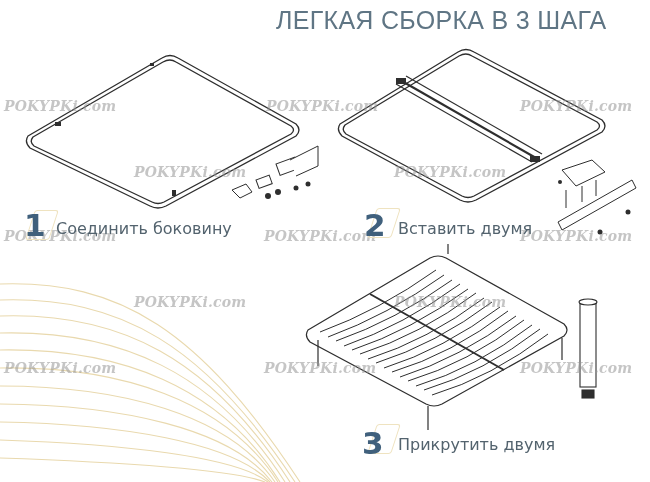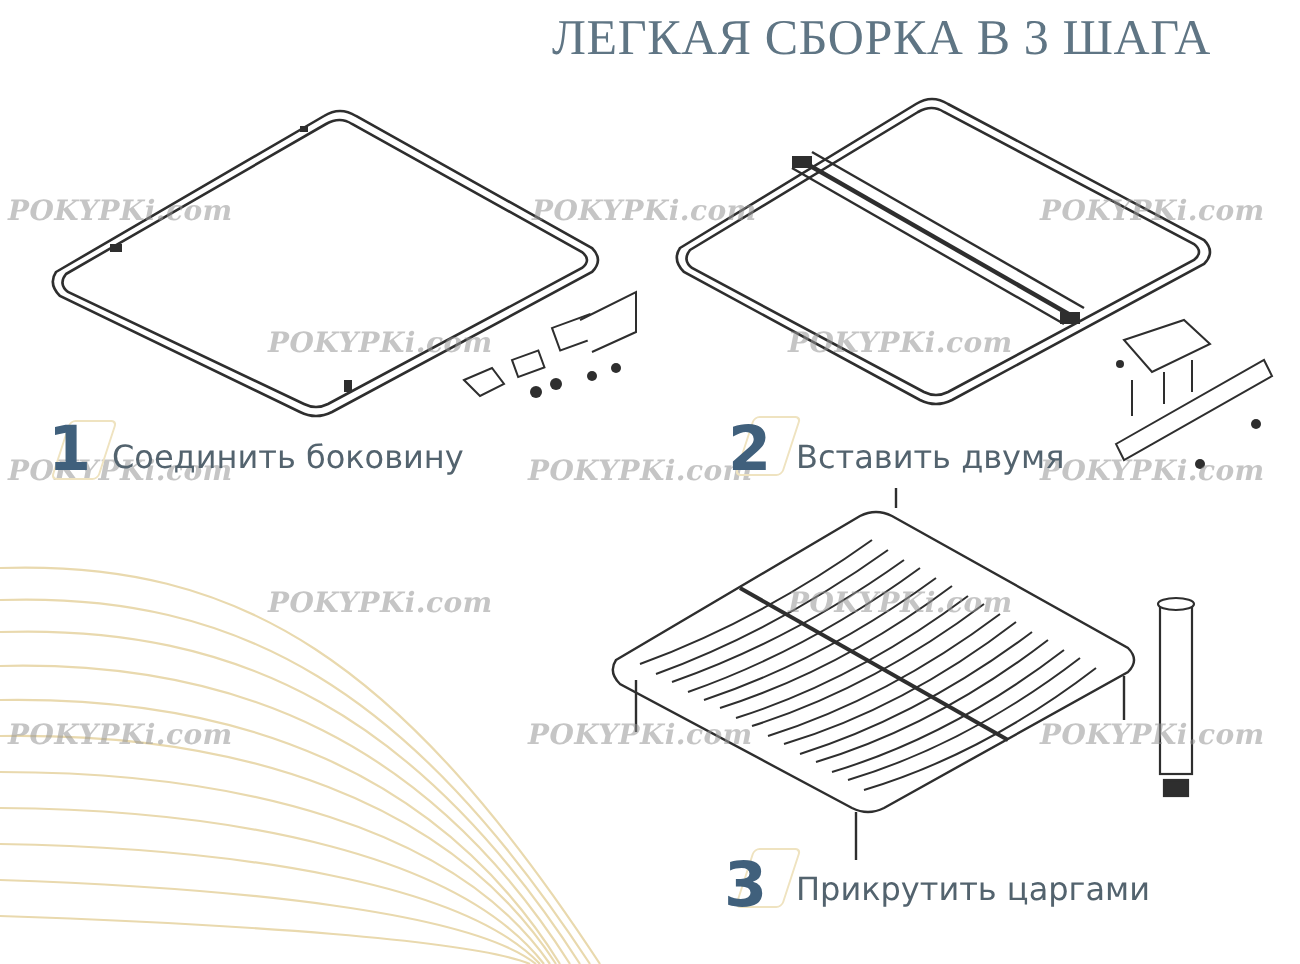--- a/index.html
+++ b/index.html
@@ -1,18 +1,18 @@
 <!DOCTYPE html>
 <html><head>
 <meta charset="utf-8">
 <style>
   html,body{margin:0;padding:0;}
   body{width:650px;height:482px;background:#ffffff;position:relative;overflow:hidden;font-family:"DejaVu Sans","Liberation Sans",sans-serif;}
   .abs{position:absolute;}
-  .title{left:276px;top:6px;font-size:25px;color:#5f7584;letter-spacing:0.3px;font-weight:300;white-space:nowrap;font-family:Liberation Serif, serif;}
+  .title{left:276px;top:6px;font-size:25px;color:#5f7584;letter-spacing:0.3px;font-weight:300;white-space:nowrap;font-family:Liberation Sans, sans-serif;}
   .step-num{font-size:31px;font-weight:bold;color:#40607c;line-height:1;font-family:"DejaVu Sans",sans-serif;}
   .step-text{font-size:16px;color:#53636e;line-height:17px;font-family:"DejaVu Sans",sans-serif;}
   .accent{position:absolute;width:22px;height:28px;border:1px solid #efe3c0;border-radius:3px;transform:skewX(-18deg);}
   .wm{position:absolute;font-family:"DejaVu Serif","Liberation Serif",serif;font-style:italic;font-weight:bold;font-size:14px;color:rgba(150,150,150,0.55);white-space:nowrap;letter-spacing:0.2px;}
   svg{position:absolute;overflow:visible;}
 </style>
 </head>
 <body>
 
 <svg width="650" height="482" style="left:0;top:0;">
@@ -137,14 +137,14 @@
   <div>Соединить боковину</div>
 </div>
 
 <div class="accent" style="left:372px;top:208px;"></div>
 <div class="abs step-num" style="left:364px;top:210px;">2</div>
 <div class="abs step-text" style="left:398px;top:220px;">Вставить двумя</div>
 
 <div class="accent" style="left:372px;top:424px;"></div>
 <div class="abs step-num" style="left:362px;top:428px;">3</div>
 <div class="abs step-text" style="left:398px;top:436px;">
-  <div>Прикрутить царгами</div>
+  <div>Прикрутить двумя</div>
 </div>
 
 </body></html>

